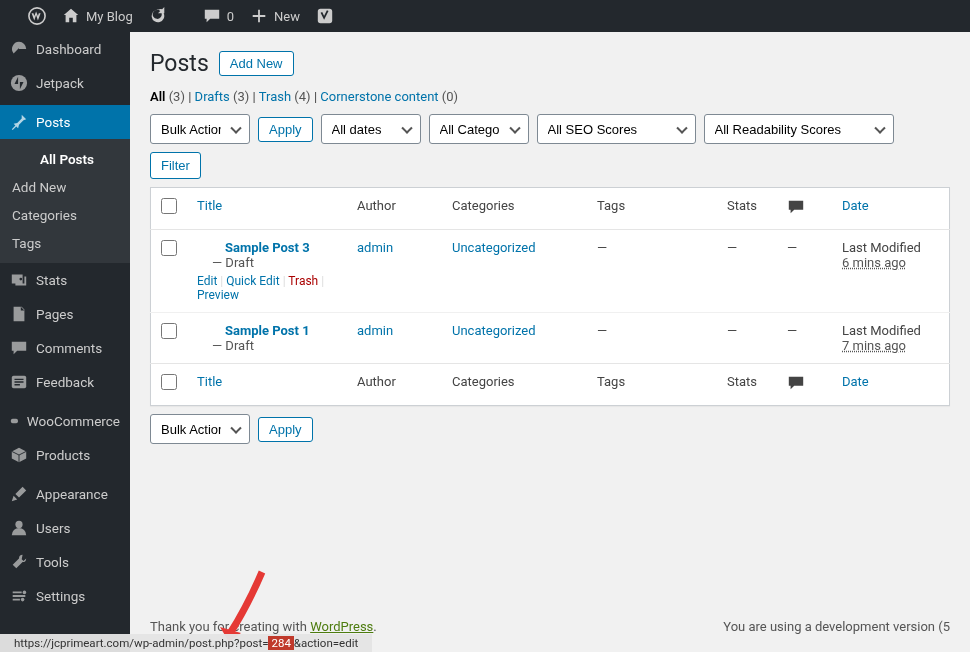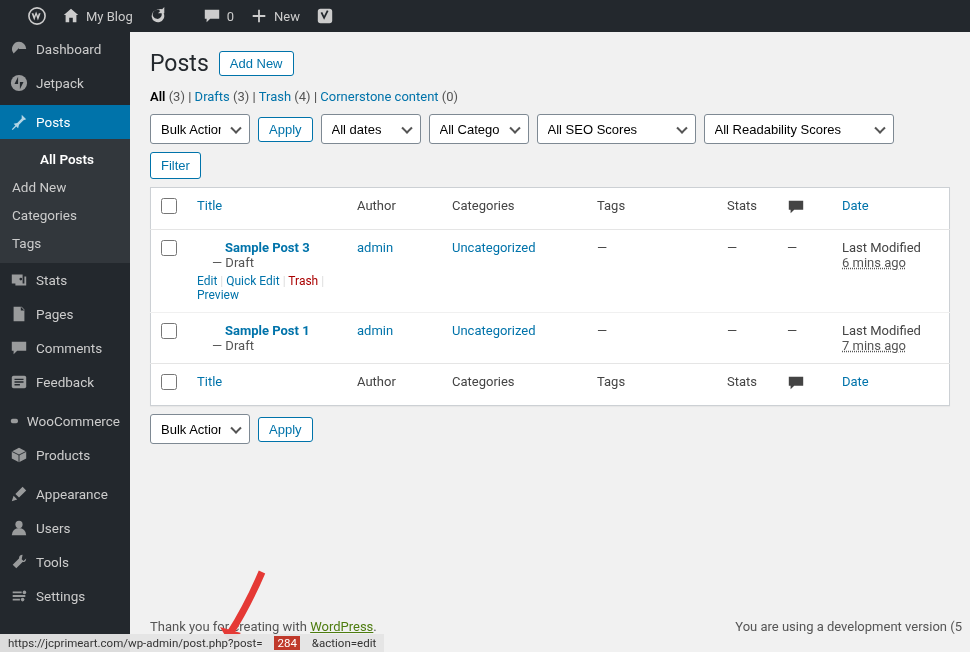--- a/index.html
+++ b/index.html
@@ -59,25 +59,25 @@
     .col-date { }
     .strong { font-weight: 700; margin-left: 28px; }
     .draft { color: #555; margin-left: 15px; }
     .row-actions { font-size: 12px; margin-top: 4px; color: #ddd; }
     .row-actions a { color: #0073aa; cursor: pointer; }
     .row-actions .trash { color: #a00; }
     .cbin { width: 16px; height: 16px; cursor: pointer; }
     .comm-ico { width: 18px; height: 18px; fill: #444; }
     .abbr { text-decoration: underline dotted; color: #555; }
 
-    .footer-note { position: absolute; right: 8px; bottom: 18px; font-size: 13px; color: #555; }
+    .footer-note { position: absolute; right: 20px; bottom: 18px; font-size: 13px; color: #555; }
     .thank { position: absolute; left: 20px; bottom: 18px; font-size: 13px; color: #555; }
     .thank a { color: #4d7c0f; text-decoration: underline; }
 
-    .statusbar { position: absolute; left: 0; bottom: 0; height: 18px; background: rgba(228,228,228,.96); font-size: 11.5px; color: #333; display: flex; align-items: center; padding: 0 8px; z-index: 10; gap: 12px; }
+    .statusbar { position: absolute; left: 0; bottom: 0; height: 18px; background: rgba(228,228,228,.96); font-size: 11.5px; color: #333; display: flex; align-items: center; padding: 0 14px; z-index: 10; }
     .hl { background: #c0392b; color: #fff; padding: 0 3px; }
     
     .arrow { position: absolute; left: 217px; bottom: 5px; z-index: 5; }
   </style>
 </head>
 <body>
 
 <div class="topbar">
   <div class="titem">
       <svg viewBox="0 0 20 20">

